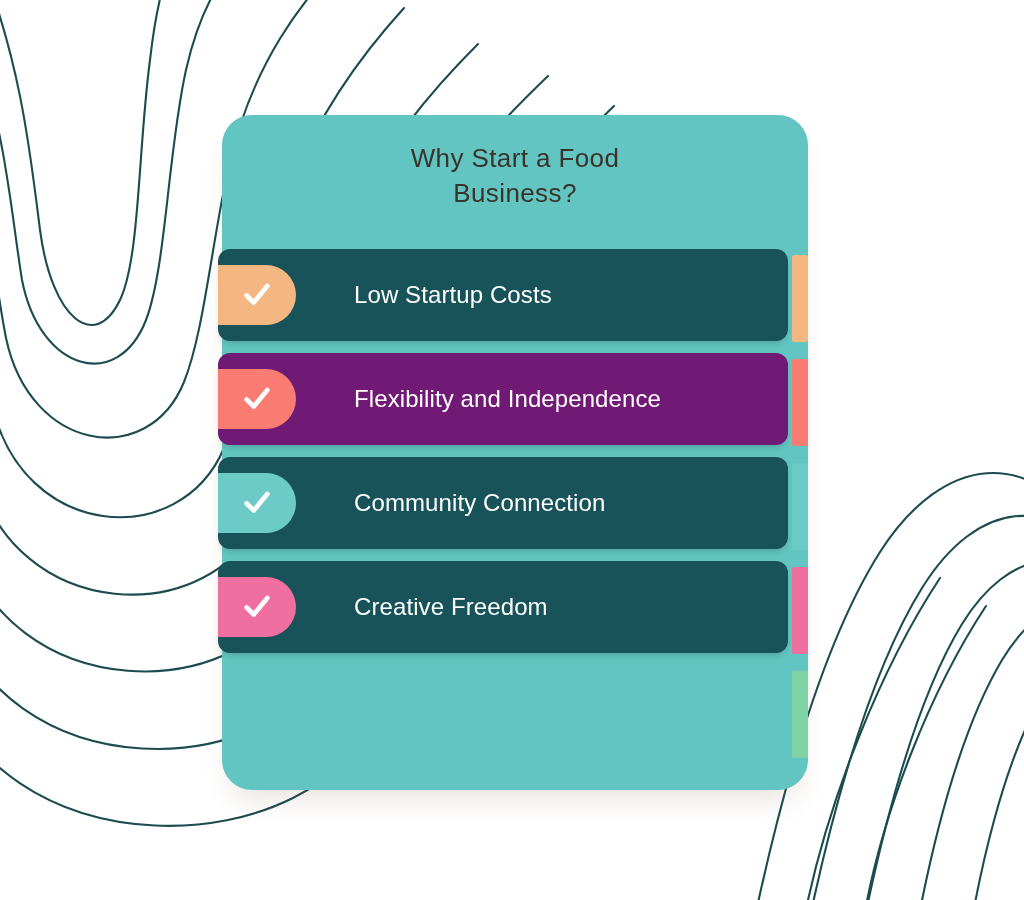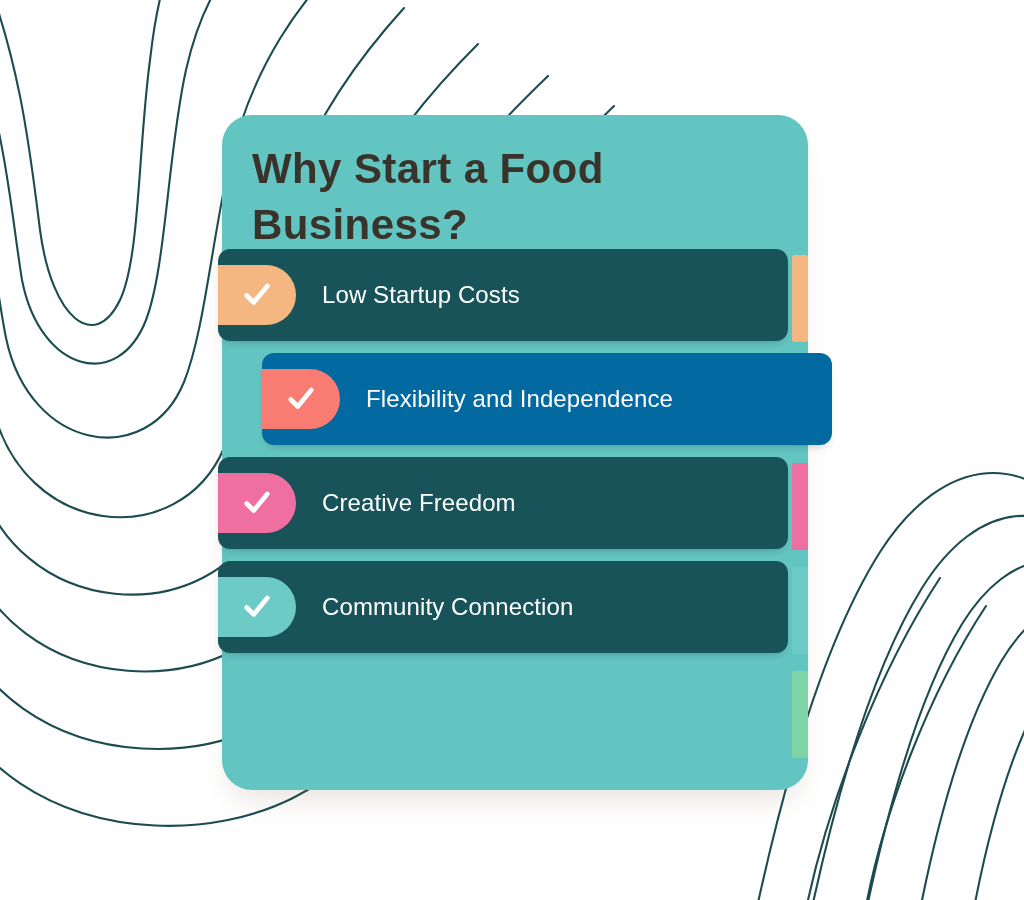--- a/index.html
+++ b/index.html
@@ -37,24 +37,24 @@
     border-radius: 30px;
     z-index: 2;
     box-shadow: 0 18px 28px -10px rgba(120, 90, 60, 0.18);
   }
 
   .card-title {
     position: absolute;
     left: 30px;
     top: 26px;
     width: 526px;
-    text-align: left;
-    font-size: 42px;
+    text-align: center;
+    font-size: 26px;
     line-height: 1.34;
-    font-weight: bold;
+    font-weight: normal;
     letter-spacing: 0.4px;
     color: #3A332C;
     white-space: pre-line;
   }
 
   
   .list {
     position: absolute;
     left: 0;
     top: 134px;
@@ -83,20 +83,21 @@
     top: 0;
     width: 570px;
     height: 92px;
     background: #19535A;
     border-radius: 12px;
     display: flex;
     align-items: center;
     z-index: 3;
     box-shadow: 0 5px 9px -4px rgba(0, 0, 0, 0.22);
     overflow: hidden;
+    gap: 32px;
   }
 
   .row-pill {
     position: relative;
     flex: 0 0 auto;
     width: 78px;
     height: 60px;
     border-top-right-radius: 34px;
     border-bottom-right-radius: 34px;
     display: flex;
@@ -165,52 +166,52 @@
           <svg class="check-icon" viewBox="0 0 32 32" xmlns="http://www.w3.org/2000/svg">
             <path d="M5 16.5 L12.5 24 L27 6.5" fill="none" stroke="#FFFFFF" stroke-width="5" stroke-linecap="round" stroke-linejoin="round"></path>
           </svg>
         </div>
         <div class="row-label" style="color: rgb(255, 255, 255);">Low Startup Costs</div>
       </div>
     </div>
 
     <div class="row-wrap">
       <div class="row-tab" style="background: rgb(248, 124, 114);"></div>
-      <div class="row" style="background: #0369a1; margin-left: 44px;">
+      <div class="row" style="background: #701a75;">
         <div class="row-pill" style="background: rgb(248, 124, 114);">
           <svg class="check-icon" viewBox="0 0 32 32" xmlns="http://www.w3.org/2000/svg">
             <path d="M5 16.5 L12.5 24 L27 6.5" fill="none" stroke="#FFFFFF" stroke-width="5" stroke-linecap="round" stroke-linejoin="round"></path>
           </svg>
         </div>
         <div class="row-label" style="color: rgb(255, 255, 255);">Flexibility and Independence</div>
+      </div>
+    </div>
+
+    <div class="row-wrap">
+      <div class="row-tab" style="background: rgb(109, 203, 199);"></div>
+      <div class="row" style="background: rgb(25, 83, 90);">
+        <div class="row-pill" style="background: rgb(109, 203, 199);">
+          <svg class="check-icon" viewBox="0 0 32 32" xmlns="http://www.w3.org/2000/svg">
+            <path d="M5 16.5 L12.5 24 L27 6.5" fill="none" stroke="#FFFFFF" stroke-width="5" stroke-linecap="round" stroke-linejoin="round"></path>
+          </svg>
+        </div>
+        <div class="row-label" style="color: rgb(255, 255, 255);">Community Connection</div>
       </div>
     </div>
 
     <div class="row-wrap">
       <div class="row-tab" style="background: rgb(238, 111, 160);"></div>
       <div class="row" style="background: rgb(25, 83, 90);">
         <div class="row-pill" style="background: rgb(238, 111, 160);">
           <svg class="check-icon" viewBox="0 0 32 32" xmlns="http://www.w3.org/2000/svg">
             <path d="M5 16.5 L12.5 24 L27 6.5" fill="none" stroke="#FFFFFF" stroke-width="5" stroke-linecap="round" stroke-linejoin="round"></path>
           </svg>
         </div>
         <div class="row-label" style="color: rgb(255, 255, 255);">Creative Freedom</div>
       </div>
     </div>
 
     <div class="row-wrap">
-      <div class="row-tab" style="background: rgb(109, 203, 199);"></div>
-      <div class="row" style="background: rgb(25, 83, 90);">
-        <div class="row-pill" style="background: rgb(109, 203, 199);">
-          <svg class="check-icon" viewBox="0 0 32 32" xmlns="http://www.w3.org/2000/svg">
-            <path d="M5 16.5 L12.5 24 L27 6.5" fill="none" stroke="#FFFFFF" stroke-width="5" stroke-linecap="round" stroke-linejoin="round"></path>
-          </svg>
-        </div>
-        <div class="row-label" style="color: rgb(255, 255, 255);">Community Connection</div>
-      </div>
-    </div>
-
-    <div class="row-wrap">
       <div class="row-tab" style="background: rgb(127, 212, 166);"></div>
     </div>
 
   </div>
 </div>
 
 </body></html>

